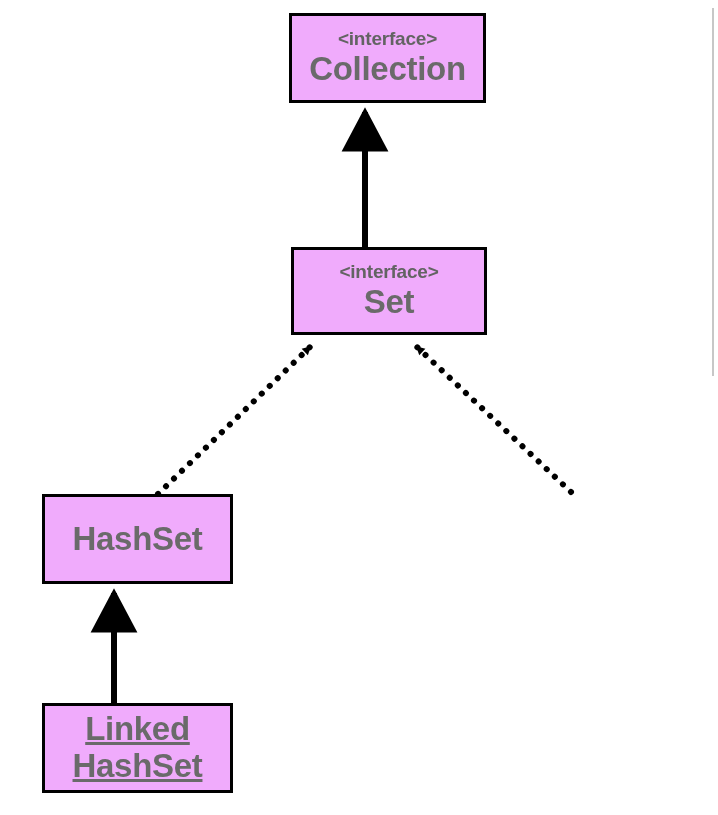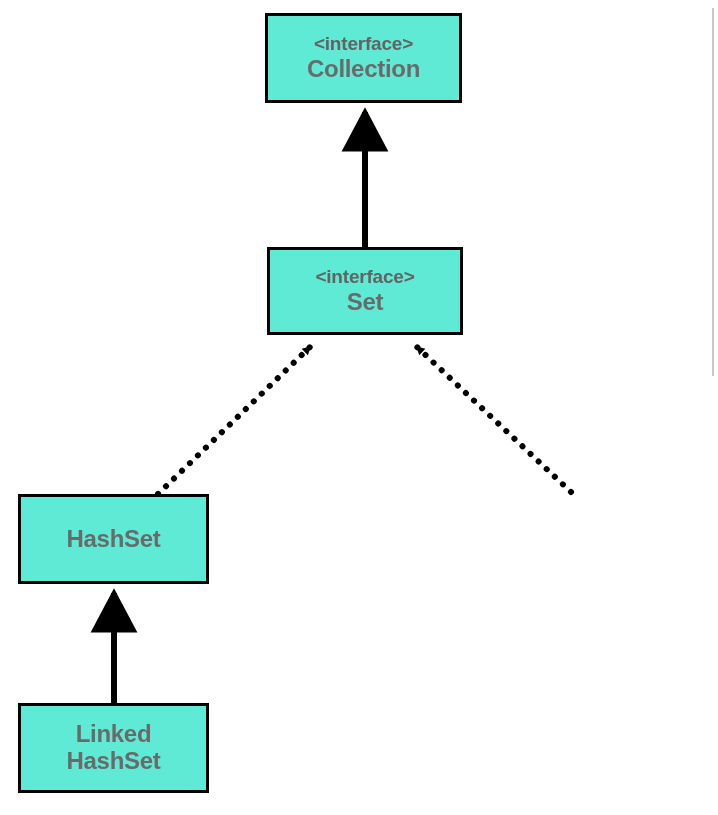--- a/index.html
+++ b/index.html
@@ -21,44 +21,46 @@
     position: absolute;
     left: 0;
     top: 0;
     width: 718px;
     height: 815px;
     pointer-events: none;
   }
   .uml-box {
     position: absolute;
     box-sizing: border-box;
-    background: #5eead4;
+    background: #f0abfc;
     border: 3px solid #000000;
     display: flex;
     flex-direction: column;
     align-items: center;
     justify-content: center;
     text-align: center;
     line-height: 1.08;
+    margin-left: 24px;
   }
   .stereotype {
     color: #636363;
     font-size: 19px;
     font-weight: bold;
     letter-spacing: -0.2px;
     margin-bottom: 1px;
   }
   .class-name {
     color: #6a6a6a;
-    font-size: 24px;
+    font-size: 33px;
     font-weight: bold;
     letter-spacing: -0.3px;
   }
   .class-name.two-line {
     line-height: 1.12;
+    text-decoration: underline;
   }
   #box-collection {
     left: 265px;  top: 13px;  width: 197px; height: 90px;
   }
   #box-set {
     left: 267px;  top: 247px; width: 196px; height: 88px;
   }
   #box-hashset {
     left: 18px;   top: 494px; width: 191px; height: 90px;
   }

